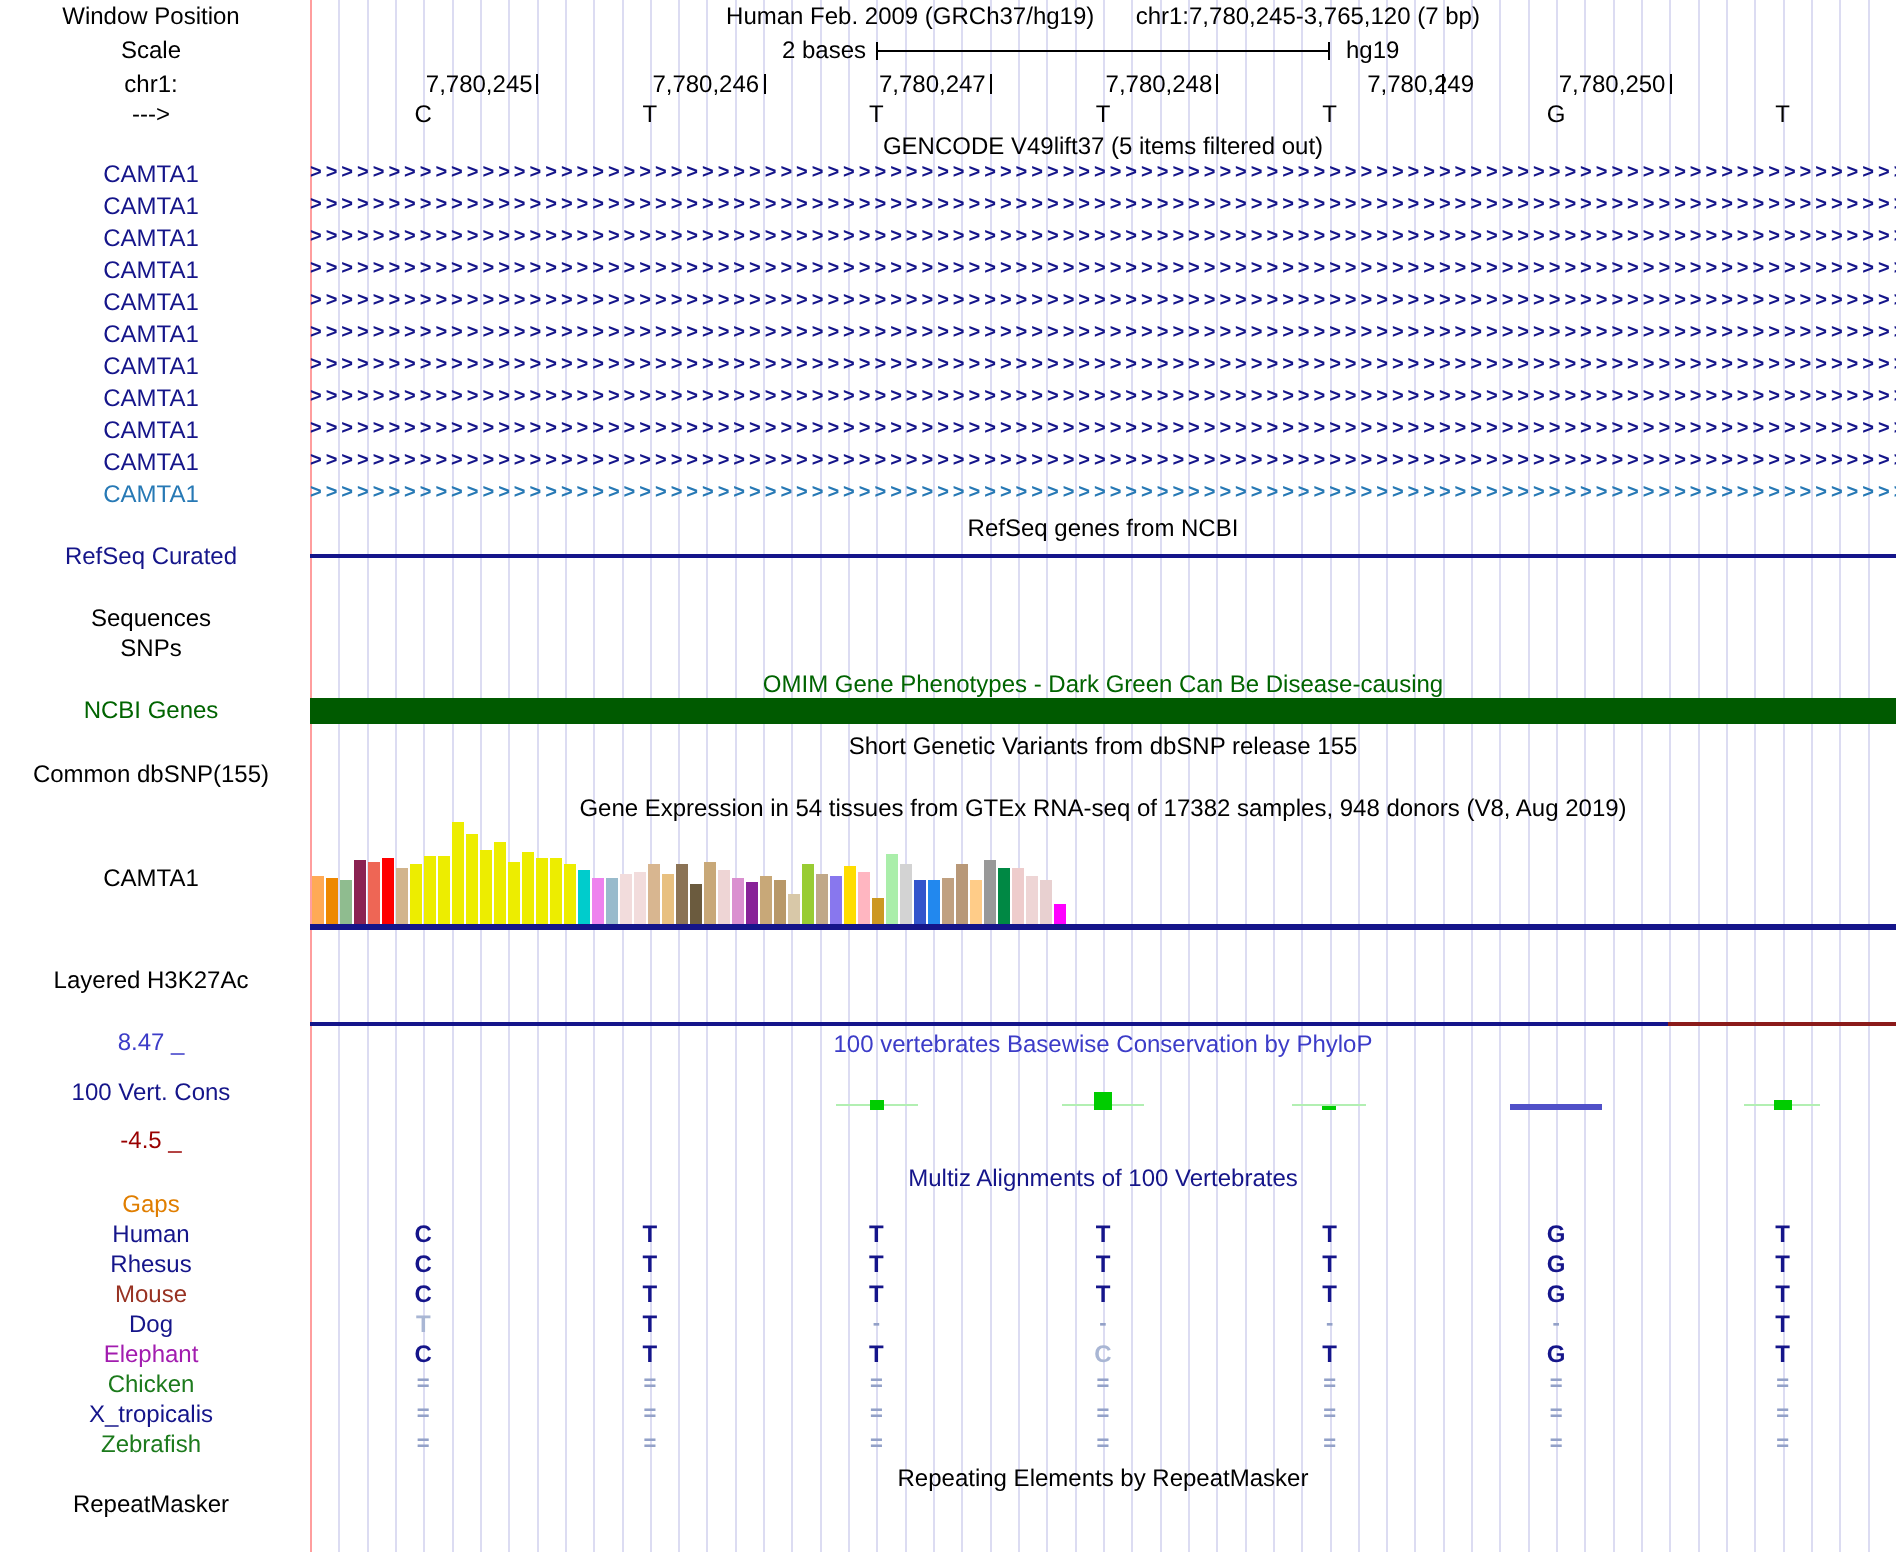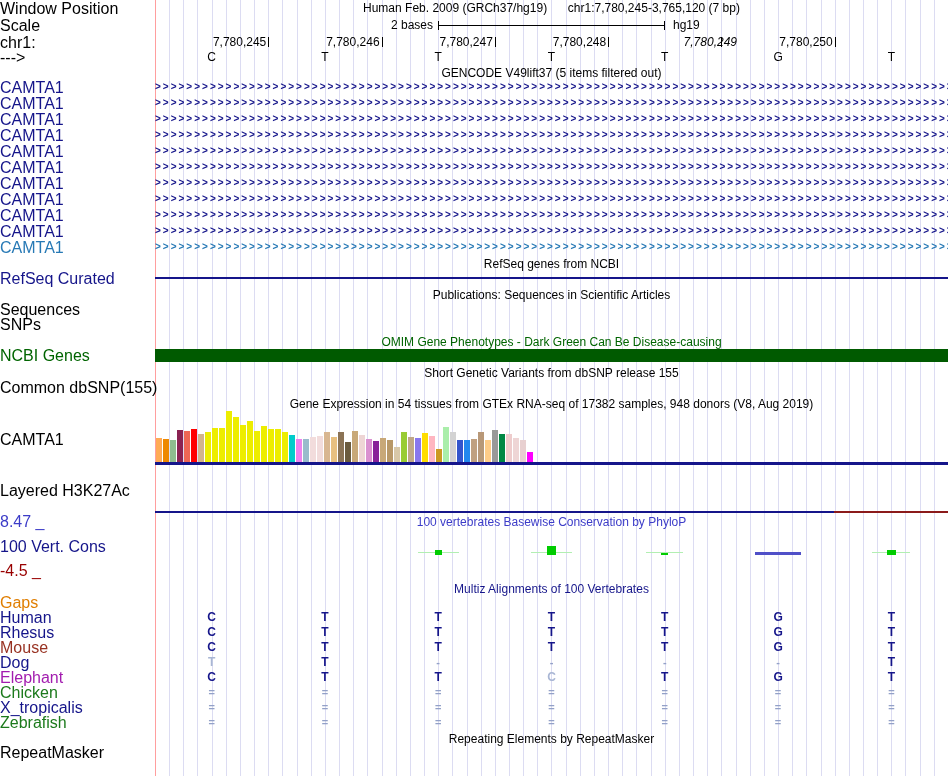--- a/index.html
+++ b/index.html
@@ -3,21 +3,21 @@
 <meta charset="utf-8">
 <style>
   html,body{margin:0;padding:0;background:#fff;}
   .stage{position:relative;width:950px;height:776px;background:#fff;overflow:hidden;
          font-family:"Liberation Sans",sans-serif;color:#000;}
   
   .track-bg{position:absolute;left:155px;top:0;width:793px;height:776px;
     background-image:repeating-linear-gradient(90deg,#DCDCF2 0px,#DCDCF2 1px,transparent 1px,transparent 14.16px);}
   .left-guide{position:absolute;left:155px;top:0;width:1px;height:776px;background:#FF9E9E;}
   .title{position:absolute;left:155px;width:793px;text-align:center;font-size:12px;white-space:nowrap;line-height:13px;}
-  .llabel{position:absolute;left:0;width:151px;text-align:left;font-size:16px;white-space:nowrap;line-height:13px;}
+  .llabel{position:absolute;left:0;width:151px;text-align:center;font-size:12px;white-space:nowrap;line-height:13px;}
   .navy{color:#15158A;}
   .hline{position:absolute;}
   .gene-row{position:absolute;left:155px;width:793px;height:12px;overflow:hidden;white-space:nowrap;
     font-size:10px;font-weight:bold;letter-spacing:2px;line-height:12px;}
   .base{position:absolute;width:22px;text-align:center;font-size:12px;line-height:13px;}
   .ruler-num{position:absolute;font-size:12px;line-height:13px;white-space:nowrap;}
   .tick{position:absolute;width:1px;background:#000;}
   .gtex-bar{position:absolute;width:6px;}
   .cons-line{position:absolute;height:1px;}
   .cons-bar{position:absolute;}
@@ -47,21 +47,21 @@
   <div class="llabel" style="top:36px">chr1:</div>
   <div id="ruler">
       <div class="ruler-num" style="top: 36px; right: 683.714px;">7,780,245</div>
       <div class="tick" style="left: 268.286px; top: 37px; height: 10px;"></div>
       <div class="ruler-num" style="top: 36px; right: 570.429px;">7,780,246</div>
       <div class="tick" style="left: 381.571px; top: 37px; height: 10px;"></div>
       <div class="ruler-num" style="top: 36px; right: 457.143px; text-align: center;">7,780,247</div>
       <div class="tick" style="left: 494.857px; top: 37px; height: 10px;"></div>
       <div class="ruler-num" style="top: 36px; right: 343.857px;">7,780,248</div>
       <div class="tick" style="left: 608.143px; top: 37px; height: 10px;"></div>
-      <div class="ruler-num" style="top: 36px; right: 213px; font-style: italic;">7,780,249</div>
+      <div class="ruler-num" style="top: 36px; right: 213px;">7,780,249</div>
       <div class="tick" style="left: 721.429px; top: 37px; height: 10px;"></div>
       <div class="ruler-num" style="top: 36px; right: 117.286px;">7,780,250</div>
       <div class="tick" style="left: 834.714px; top: 37px; height: 10px;"></div>
     </div>
 
   <div class="llabel" style="top:51px">---&gt;</div>
   <div id="strand-bases">
       <div class="base" style="left: 200.643px; top: 51px; font-weight: 500;">C</div>
       <div class="base" style="left: 313.929px; top: 51px; font-weight: 500;">T</div>
       <div class="base" style="left: 427.214px; top: 51px; font-weight: 500;">T</div>
@@ -94,21 +94,20 @@
       <div class="llabel" style="top: 225px; color: rgb(21, 21, 138);">CAMTA1</div>
       <div class="gene-row" style="top: 225px; color: rgb(21, 21, 138);">&gt;&gt;&gt;&gt;&gt;&gt;&gt;&gt;&gt;&gt;&gt;&gt;&gt;&gt;&gt;&gt;&gt;&gt;&gt;&gt;&gt;&gt;&gt;&gt;&gt;&gt;&gt;&gt;&gt;&gt;&gt;&gt;&gt;&gt;&gt;&gt;&gt;&gt;&gt;&gt;&gt;&gt;&gt;&gt;&gt;&gt;&gt;&gt;&gt;&gt;&gt;&gt;&gt;&gt;&gt;&gt;&gt;&gt;&gt;&gt;&gt;&gt;&gt;&gt;&gt;&gt;&gt;&gt;&gt;&gt;&gt;&gt;&gt;&gt;&gt;&gt;&gt;&gt;&gt;&gt;&gt;&gt;&gt;&gt;&gt;&gt;&gt;&gt;&gt;&gt;&gt;&gt;&gt;&gt;&gt;&gt;&gt;&gt;&gt;&gt;&gt;&gt;&gt;&gt;&gt;&gt;&gt;&gt;&gt;&gt;</div>
       <div class="llabel" style="top: 241px; color: rgb(39, 121, 181);">CAMTA1</div>
       <div class="gene-row" style="top: 241px; color: rgb(39, 121, 181);">&gt;&gt;&gt;&gt;&gt;&gt;&gt;&gt;&gt;&gt;&gt;&gt;&gt;&gt;&gt;&gt;&gt;&gt;&gt;&gt;&gt;&gt;&gt;&gt;&gt;&gt;&gt;&gt;&gt;&gt;&gt;&gt;&gt;&gt;&gt;&gt;&gt;&gt;&gt;&gt;&gt;&gt;&gt;&gt;&gt;&gt;&gt;&gt;&gt;&gt;&gt;&gt;&gt;&gt;&gt;&gt;&gt;&gt;&gt;&gt;&gt;&gt;&gt;&gt;&gt;&gt;&gt;&gt;&gt;&gt;&gt;&gt;&gt;&gt;&gt;&gt;&gt;&gt;&gt;&gt;&gt;&gt;&gt;&gt;&gt;&gt;&gt;&gt;&gt;&gt;&gt;&gt;&gt;&gt;&gt;&gt;&gt;&gt;&gt;&gt;&gt;&gt;&gt;&gt;&gt;&gt;&gt;&gt;&gt;&gt;</div>
     </div>
 
   <div class="title" style="top:258px">RefSeq genes from NCBI</div>
   <div class="llabel navy" style="top:272px">RefSeq Curated</div>
   <div class="hline" style="left:155px;top:277px;width:793px;height:2px;background:#15158A"></div>
 
-  <div class="title" style="top:289px">Publications: Sequences in Scientific Articles</div>
   <div class="llabel" style="top:303px">Sequences</div>
   <div class="llabel" style="top:318px">SNPs</div>
 
   <div class="title" style="top:336px;color:#006400">OMIM Gene Phenotypes - Dark Green Can Be Disease-causing</div>
   <div class="llabel" style="top:349px;color:#006400">NCBI Genes</div>
   <div class="hline" style="left:155px;top:349px;width:793px;height:13px;background:#005A00"></div>
 
   <div class="title" style="top:367px">Short Genetic Variants from dbSNP release 155</div>
   <div class="llabel" style="top:381px">Common dbSNP(155)</div>
 

